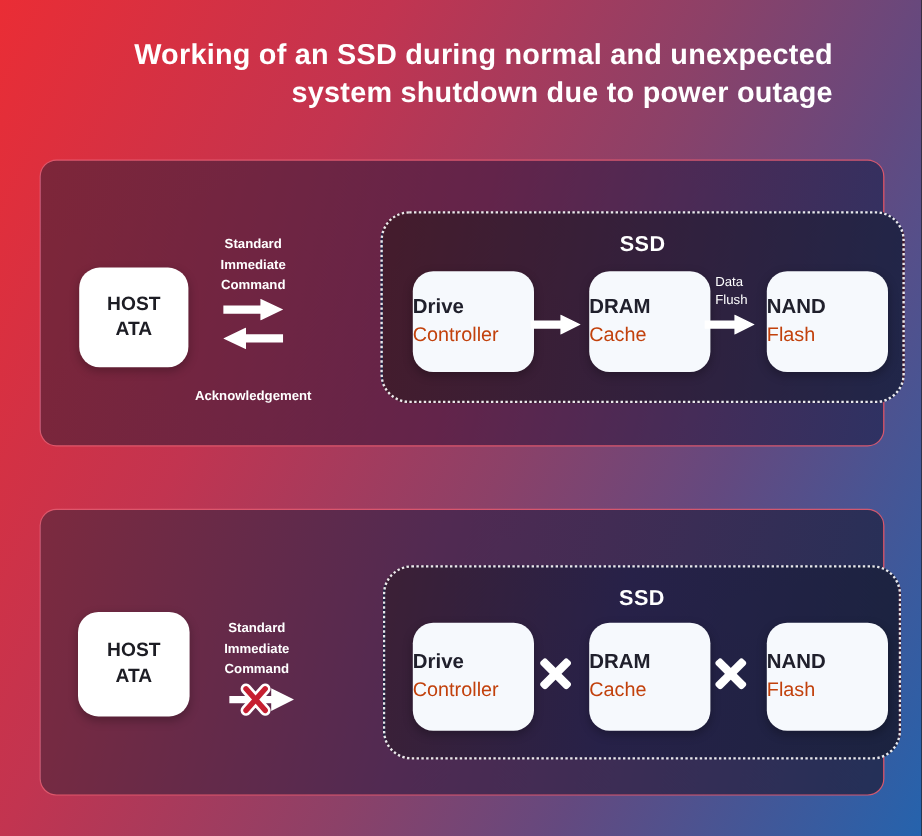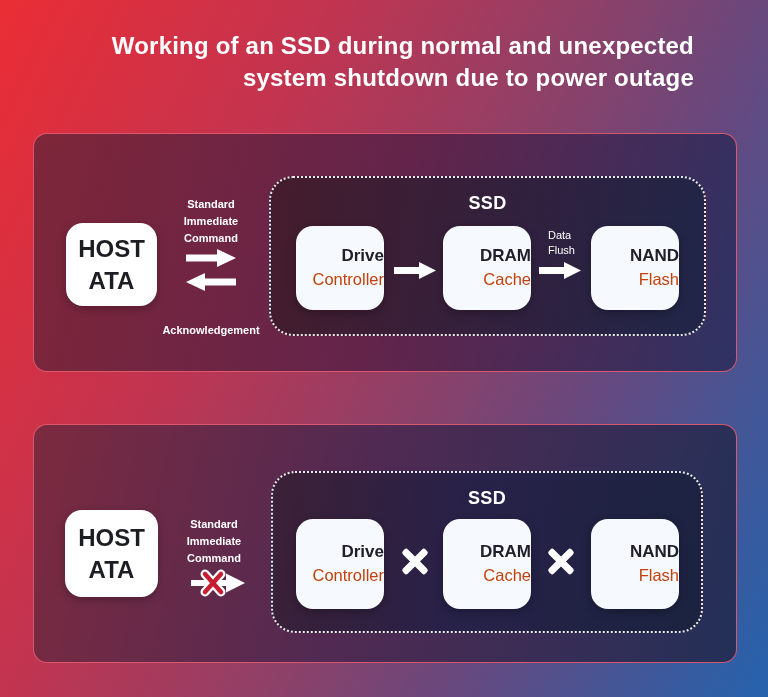--- a/index.html
+++ b/index.html
@@ -73,21 +73,21 @@
     justify-content: center;
     box-shadow: 0 3px 8px rgba(0,0,0,0.25);
   }
   .panel-normal .host-box { left: 32px; top: 89px; width: 91px; height: 83px; }
   .panel-outage .host-box { left: 31px; top: 85px; width: 93px; height: 87px; }
   .host-box span {
     display: block;
     width: 70px;
     text-align: center;
     color: #1d1d24;
-    font-size: 24px;
+    font-size: 16px;
     font-weight: 700;
     line-height: 1.3;
   }
 
   
   .mini-label {
     position: absolute;
     color: #ffffff;
     font-size: 11px;
     font-weight: 700;
@@ -112,20 +112,21 @@
     position: absolute;
     left: 157px;
     top: 144px;
   }
 
   
   .ssd-box {
     position: absolute;
     border: 2px dotted rgba(255,255,255,0.9);
     border-radius: 24px;
+    margin-left: 48px;
   }
   .panel-normal .ssd-box {
     left: 235px; top: 42px; width: 437px; height: 160px;
     background: linear-gradient(100deg, #451c2c 0%, #33203c 50%, #202649 100%);
   }
   .panel-outage .ssd-box {
     left: 237px; top: 46px; width: 432px; height: 162px;
     background: linear-gradient(100deg, #3c2036 0%, #272148 45%, #1b2340 100%);
   }
   .ssd-title {
@@ -134,26 +135,26 @@
     left: 0; right: 0;
     text-align: center;
     color: #ffffff;
     font-size: 18px;
     font-weight: 700;
     letter-spacing: 0.4px;
   }
 
   .comp {
     position: absolute;
-    width: 88px;
+    width: 101px;
     background: #f6f9fd;
     border-radius: 17px;
     display: flex;
     flex-direction: column;
-    align-items: flex-end;
+    align-items: flex-start;
     justify-content: center;
     text-align: center;
     box-shadow: 0 3px 8px rgba(0,0,0,0.25);
   }
   .panel-normal .comp { top: 48px; height: 84px; }
   .panel-outage .comp { top: 46px; height: 90px; }
   .comp .b { display: block; font-size: 17px; font-weight: 700; color: #20202c; line-height: 1.35; }
   .comp .r { display: block; font-size: 16.5px; font-weight: 400; color: #c2410c; line-height: 1.35; }
 
   .panel-normal .comp-1 { left: 25px; }

